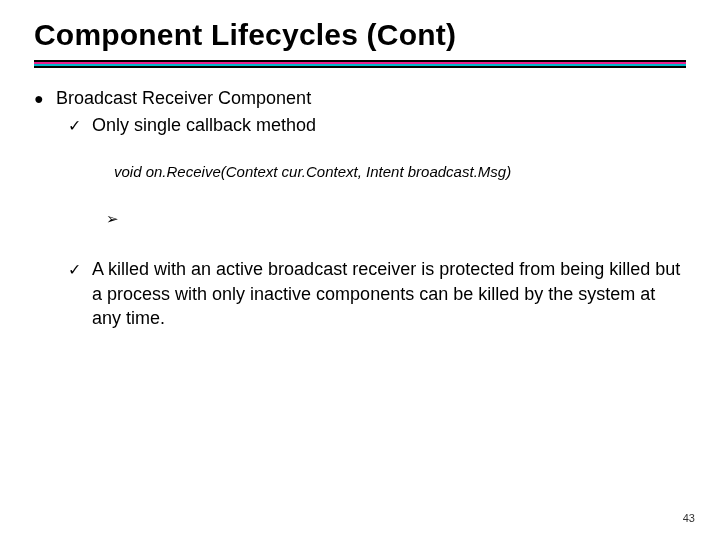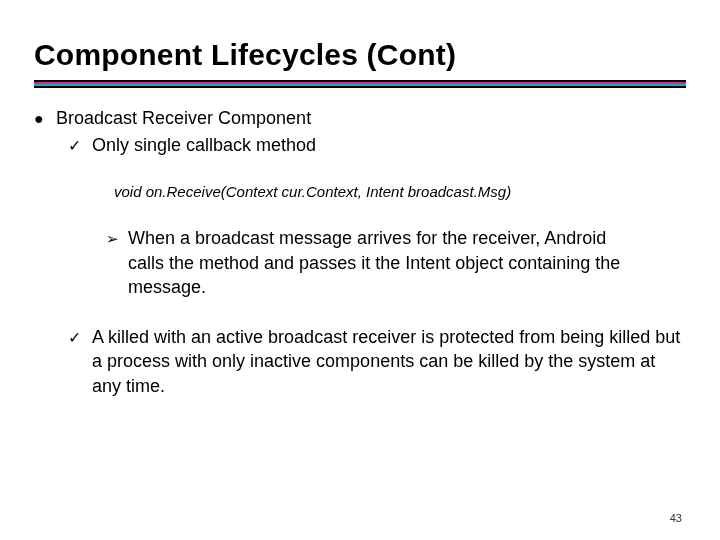--- a/index.html
+++ b/index.html
@@ -9,21 +9,21 @@
     height: 540px;
     background: #fff;
     font-family: "Trebuchet MS", "Segoe UI", Verdana, sans-serif;
     color: #000;
   }
   .slide {
     position: relative;
     width: 720px;
     height: 540px;
     box-sizing: border-box;
-    padding: 38px 34px 20px 34px;
+    padding: 18px 34px 20px 34px;
   }
   .title {
     font-size: 30px;
     font-weight: bold;
     margin: 0 0 8px 0;
     letter-spacing: 0.2px;
   }
   .rule {
     height: 8px;
     width: 100%;
@@ -84,21 +84,21 @@
     flex: 0 0 auto;
     width: 22px;
     font-size: 15px;
     line-height: 24px;
     padding-top: 1px;
   }
   .b3 .txt { flex: 1 1 auto; }
 
   .page-num {
     position: absolute;
-    right: 38px;
+    right: 25px;
     bottom: 16px;
     font-size: 11px;
     font-family: Arial, sans-serif;
     color: #333;
   }
 </style>
 </head>
 <body>
 
 <div class="slide">
@@ -121,21 +121,20 @@
 
     <div class="b2">
       <span class="chk">✓</span>
       <span class="txt">Only single callback method</span>
     </div>
 
     <div class="code">void on.Receive(Context cur.Context, Intent broadcast.Msg)</div>
 
     <div class="b3">
       <span class="arrow">➢</span>
-      <span class="txt">When a broadcast message arrives for the receiver, Android calls the method and passes it the Intent object containing the message.</span>
     </div>
 
     <div style="height:18px;"></div>
 
     <div class="b2">
       <span class="chk">✓</span>
       <span class="txt">A killed with an active broadcast receiver is protected from being killed but a process with only inactive components can be killed by the system at any time.</span>
     </div>
 
   </div>

